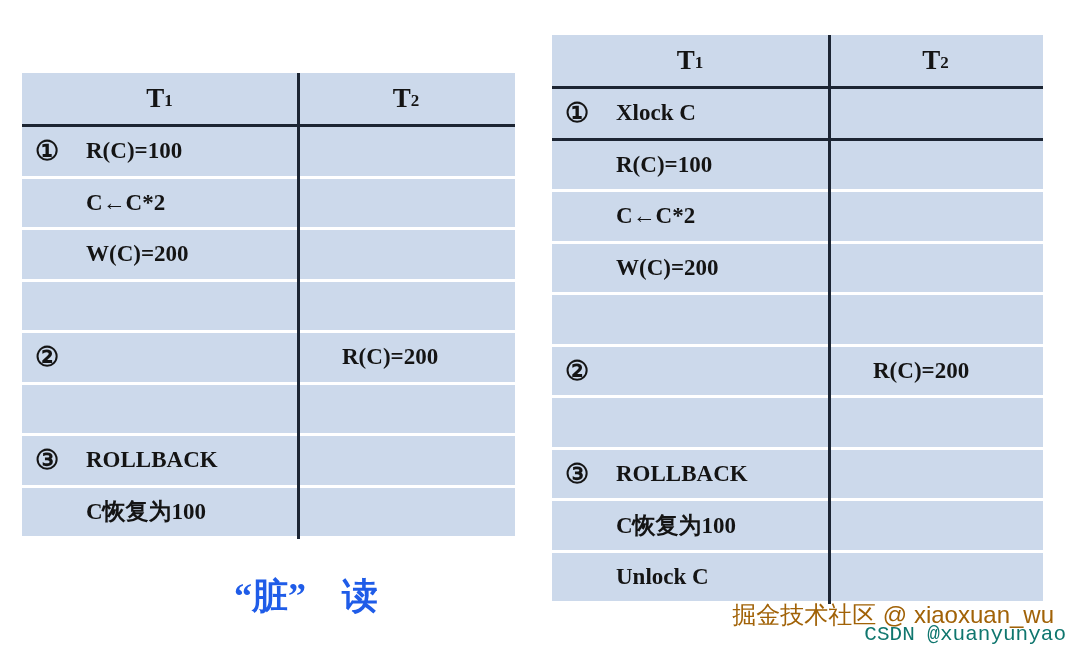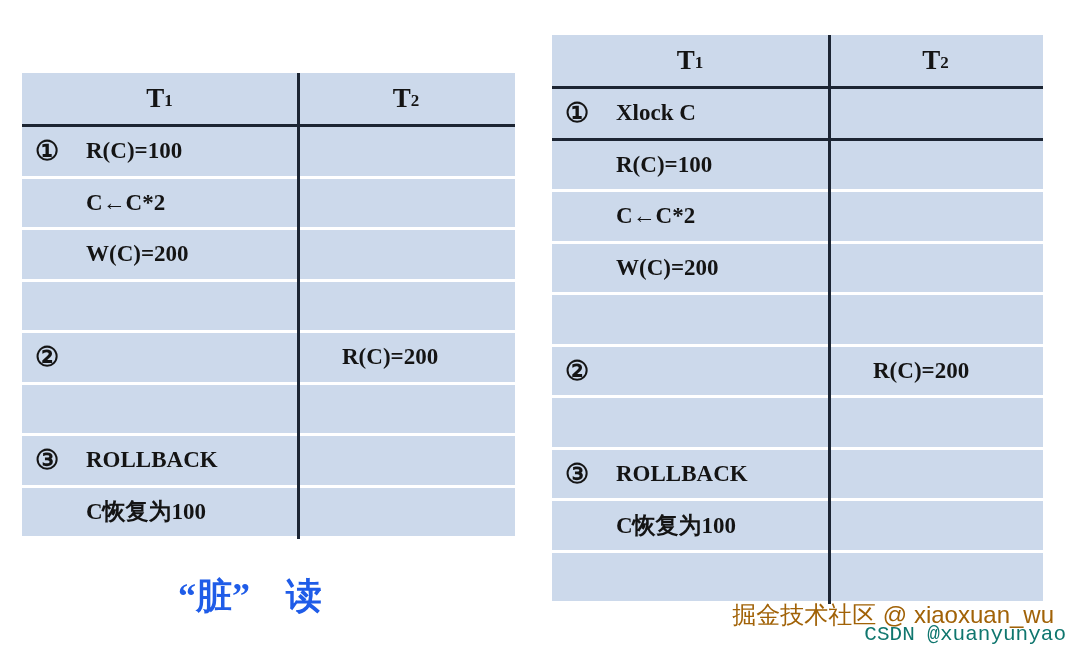--- a/index.html
+++ b/index.html
@@ -48,21 +48,21 @@
     background: #1c2533; z-index: 5;
   }
   .left-t  { left: 22px;  top: 73px;  width: 493px; }
   .right-t { left: 552px; top: 35px;  width: 491px; }
   .left-t  .vdiv { left: 275px; }
   .right-t .vdiv { left: 276px; }
 
   .caption {
     position: absolute;
     left: 178px; top: 572px; width: 200px;
-    text-align: left;
+    text-align: right;
     font-size: 36px; font-weight: bold;
     color: #1f5ce8;
     font-family: "Liberation Serif", "DejaVu Serif", serif;
   }
   .wm-juejin {
     position: absolute;
     right: 20px; top: 599px;
     font-size: 24px;
     color: #a16207;
     text-shadow: 2px 2px 1px #ffffff, 1px 1px 0 #ffffff;
@@ -260,20 +260,24 @@
     <div class="row">
       <div class="cell c1">
           <span class="marker"></span>
           <span class="op">C恢复为100</span>
         </div>
       <div class="cell c2">
           <span class="op"></span>
         </div>
     </div>
     <div class="row">
+      <div class="cell c1">
+          <span class="marker"></span>
+          <span class="op">Unlock C</span>
+        </div>
       <div class="cell c2">
           <span class="op"></span>
         </div>
     </div>
   </div>
 
   <div class="caption">“脏”　读</div>
 
   <div class="wm-juejin">掘金技术社区 @ xiaoxuan_wu</div>
   <div class="wm-csdn">CSDN @xuanyunyao</div>

